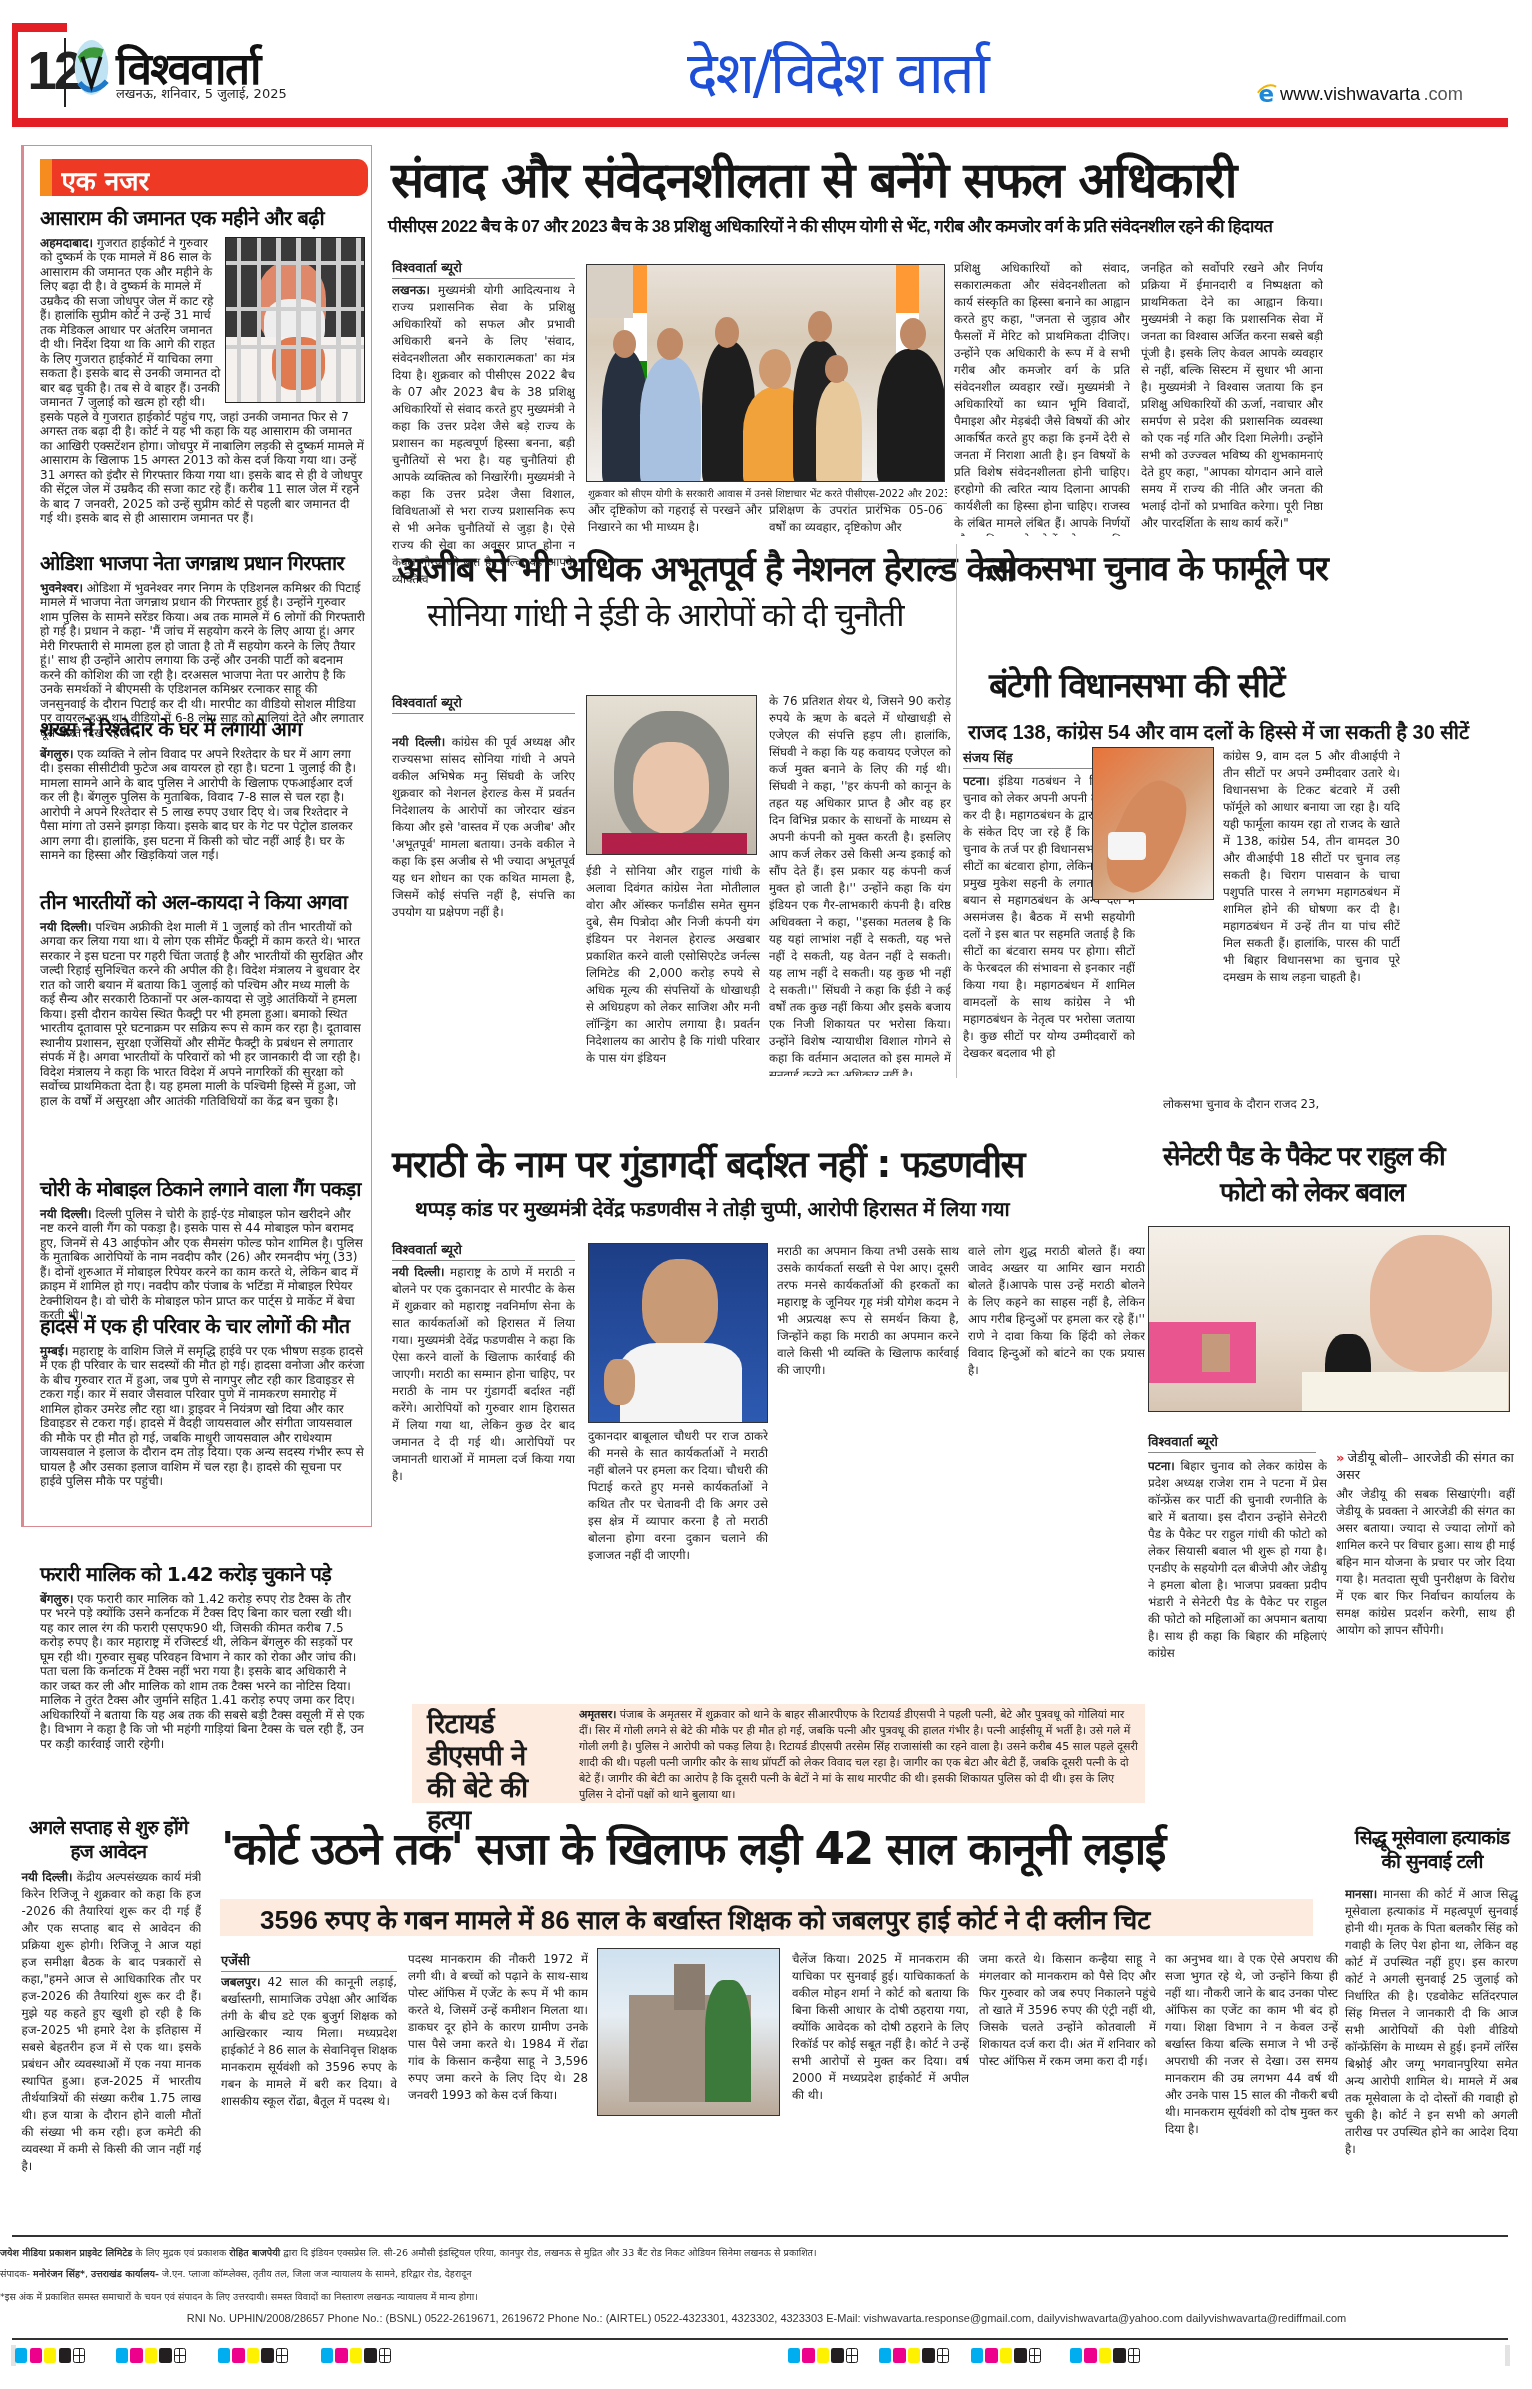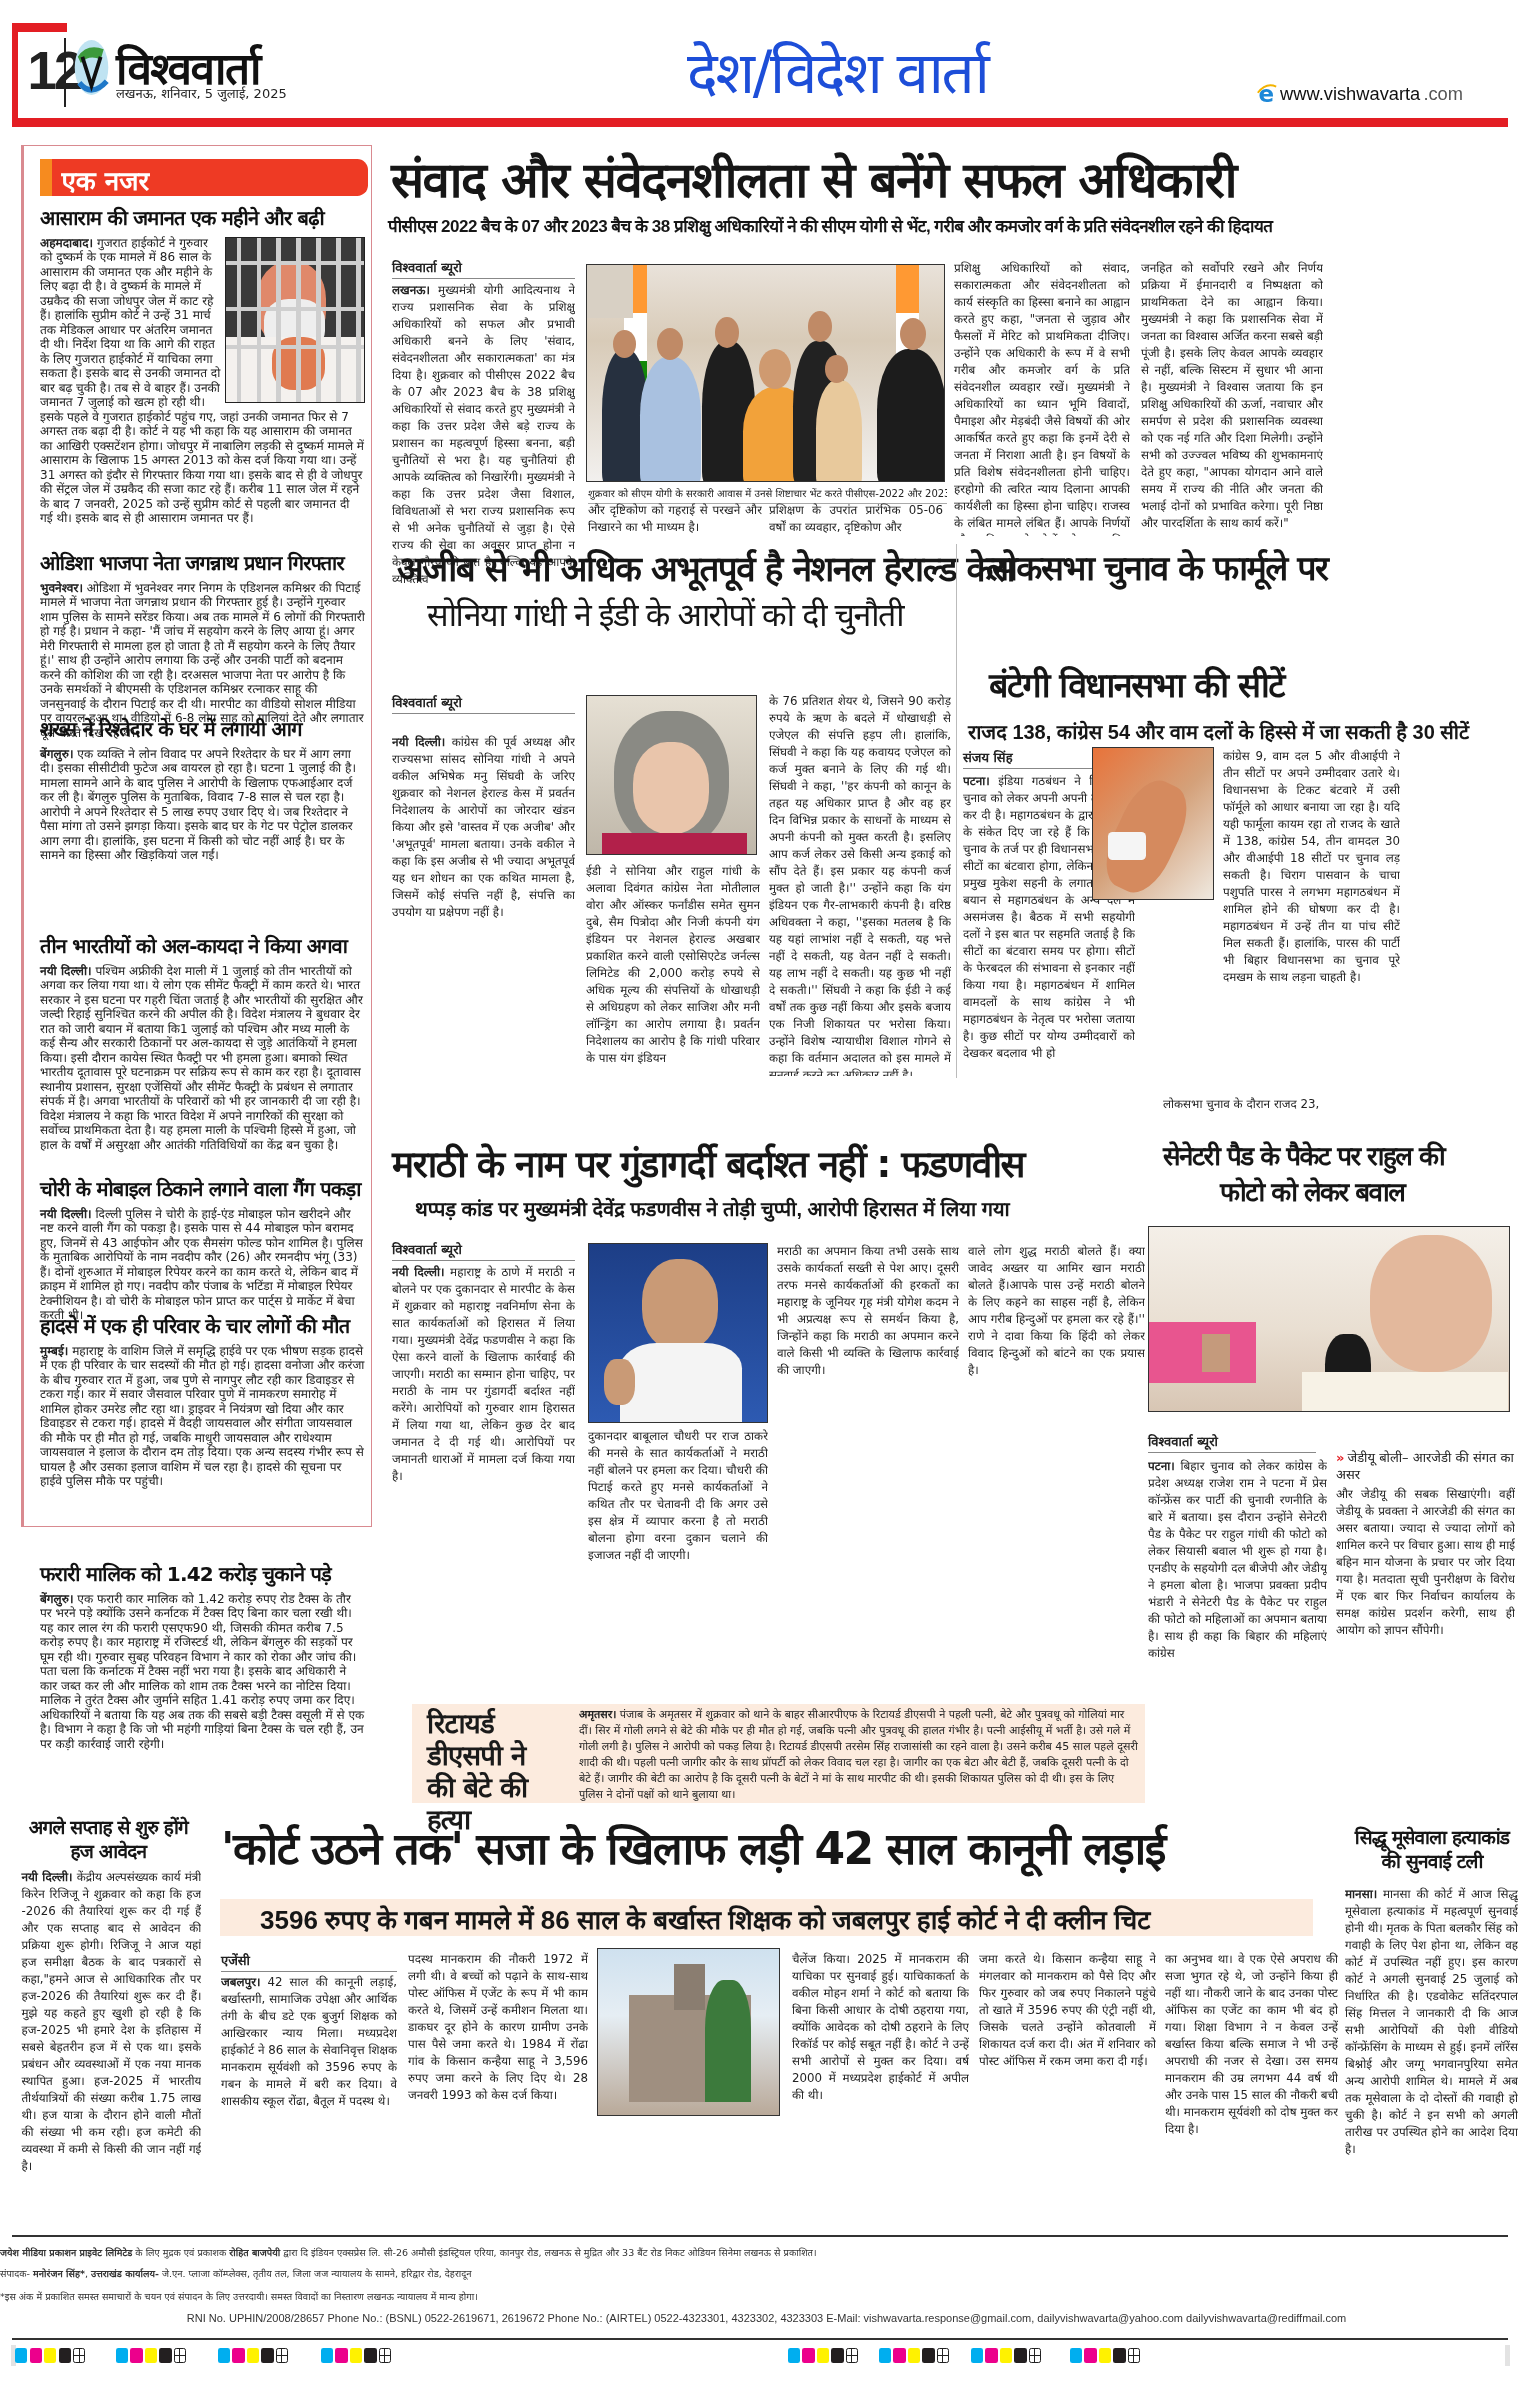--- a/index.html
+++ b/index.html
@@ -137,21 +137,21 @@
 <article class="brief" style="top:550px;">
   <h3>ओडिशा भाजपा नेता जगन्नाथ प्रधान गिरफ्तार</h3>
   <p><b>भुवनेश्वर।</b><span> ओडिशा में भुवनेश्वर नगर निगम के एडिशनल कमिश्नर की पिटाई मामले में भाजपा नेता जगन्नाथ प्रधान की गिरफ्तार हुई है। उन्होंने गुरुवार शाम पुलिस के सामने सरेंडर किया। अब तक मामले में 6 लोगों की गिरफ्तारी हो गई है। प्रधान ने कहा- 'मैं जांच में सहयोग करने के लिए आया हूं। अगर मेरी गिरफ्तारी से मामला हल हो जाता है तो मैं सहयोग करने के लिए तैयार हूं।' साथ ही उन्होंने आरोप लगाया कि उन्हें और उनकी पार्टी को बदनाम करने की कोशिश की जा रही है। दरअसल भाजपा नेता पर आरोप है कि उनके समर्थकों ने बीएमसी के एडिशनल कमिश्नर रत्नाकर साहू की जनसुनवाई के दौरान पिटाई कर दी थी। मारपीट का वीडियो सोशल मीडिया पर वायरल हुआ था। वीडियो में 6-8 लोग साहू को गालियां देते और लगातार घूंसे मारते दिख रहे थे।</span></p>
 </article>
 
 <article class="brief" style="top:716px;">
   <h3>शख्स ने रिश्तेदार के घर में लगायी आग</h3>
   <p><b>बेंगलुरु।</b><span> एक व्यक्ति ने लोन विवाद पर अपने रिश्तेदार के घर में आग लगा दी। इसका सीसीटीवी फुटेज अब वायरल हो रहा है। घटना 1 जुलाई की है। मामला सामने आने के बाद पुलिस ने आरोपी के खिलाफ एफआईआर दर्ज कर ली है। बेंगलुरु पुलिस के मुताबिक, विवाद 7-8 साल से चल रहा है। आरोपी ने अपने रिश्तेदार से 5 लाख रुपए उधार दिए थे। जब रिश्तेदार ने पैसा मांगा तो उसने झगड़ा किया। इसके बाद घर के गेट पर पेट्रोल डालकर आग लगा दी। हालांकि, इस घटना में किसी को चोट नहीं आई है। घर के सामने का हिस्सा और खिड़कियां जल गईं।</span></p>
 </article>
 
-<article class="brief" style="top:889px;margin-top:44px;">
+<article class="brief" style="top:889px;">
   <h3>तीन भारतीयों को अल-कायदा ने किया अगवा</h3>
   <p><b>नयी दिल्ली।</b><span> पश्चिम अफ्रीकी देश माली में 1 जुलाई को तीन भारतीयों को अगवा कर लिया गया था। ये लोग एक सीमेंट फैक्ट्री में काम करते थे। भारत सरकार ने इस घटना पर गहरी चिंता जताई है और भारतीयों की सुरक्षित और जल्दी रिहाई सुनिश्चित करने की अपील की है। विदेश मंत्रालय ने बुधवार देर रात को जारी बयान में बताया कि1 जुलाई को पश्चिम और मध्य माली के कई सैन्य और सरकारी ठिकानों पर अल-कायदा से जुड़े आतंकियों ने हमला किया। इसी दौरान कायेस स्थित फैक्ट्री पर भी हमला हुआ। बमाको स्थित भारतीय दूतावास पूरे घटनाक्रम पर सक्रिय रूप से काम कर रहा है। दूतावास स्थानीय प्रशासन, सुरक्षा एजेंसियों और सीमेंट फैक्ट्री के प्रबंधन से लगातार संपर्क में है। अगवा भारतीयों के परिवारों को भी हर जानकारी दी जा रही है। विदेश मंत्रालय ने कहा कि भारत विदेश में अपने नागरिकों की सुरक्षा को सर्वोच्च प्राथमिकता देता है। यह हमला माली के पश्चिमी हिस्से में हुआ, जो हाल के वर्षों में असुरक्षा और आतंकी गतिविधियों का केंद्र बन चुका है।</span></p>
 </article>
 
 <article class="brief" style="top:1176px;">
   <h3>चोरी के मोबाइल ठिकाने लगाने वाला गैंग पकड़ा</h3>
   <p><b>नयी दिल्ली।</b><span> दिल्ली पुलिस ने चोरी के हाई-एंड मोबाइल फोन खरीदने और नष्ट करने वाली गैंग को पकड़ा है। इसके पास से 44 मोबाइल फोन बरामद हुए, जिनमें से 43 आईफोन और एक सैमसंग फोल्ड फोन शामिल है। पुलिस के मुताबिक आरोपियों के नाम नवदीप कौर (26) और रमनदीप भंगू (33) हैं। दोनों शुरुआत में मोबाइल रिपेयर करने का काम करते थे, लेकिन बाद में क्राइम में शामिल हो गए। नवदीप कौर पंजाब के भटिंडा में मोबाइल रिपेयर टेक्नीशियन है। वो चोरी के मोबाइल फोन प्राप्त कर पार्ट्स ग्रे मार्केट में बेचा करती थी।</span></p>
 </article>
 
 <article class="brief" style="top:1313px;">

